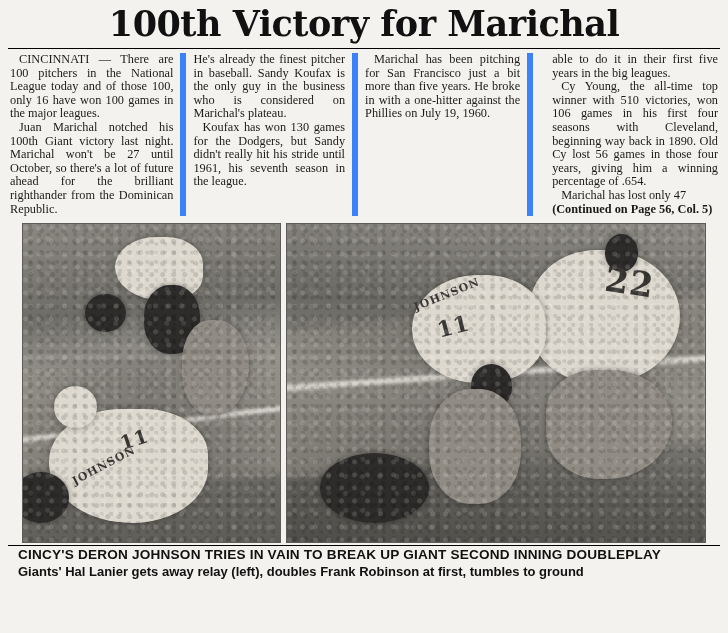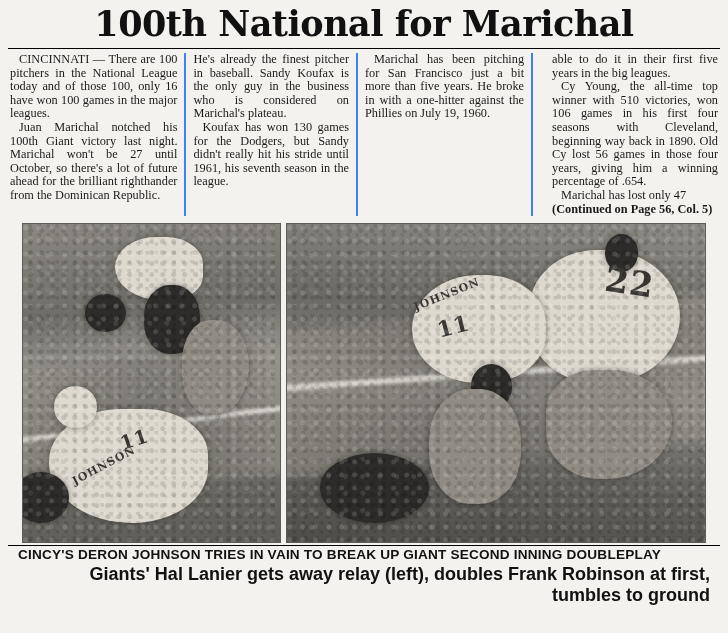--- a/index.html
+++ b/index.html
@@ -48,21 +48,21 @@
   .col {
     font-size: 12.3px;
     line-height: 13.6px;
     text-align: justify;
     text-justify: inter-word;
     padding: 0 7px;
     box-sizing: border-box;
     hyphens: manual;
   }
   .col-rule {
-    border-right: 2px solid #3b82f6;
+    border-right: 6px solid #3b82f6;
   }
   .col:first-child { padding-left: 2px; }
   .col:last-child { padding-right: 2px; margin-left: 12px; }
   .c1 { width: 25.5%; }
   .c2 { width: 24.5%; }
   .c3 { width: 25%; }
   .c4 { width: 25%; }
   .col p {
     margin: 0;
   }
@@ -167,39 +167,39 @@
   .caption-main {
     text-align: left;
     font-family: "Liberation Sans", sans-serif;
     font-size: 13.6px;
     font-weight: bold;
     letter-spacing: 0.2px;
     color: #111;
     padding: 1px 10px 0 10px;
   }
   .caption-sub {
-    text-align: right;
+    text-align: left;
     font-family: "Liberation Sans", sans-serif;
-    font-size: 18px;
+    font-size: 13px;
     font-weight: bold;
     color: #111;
     padding: 2px 10px 4px 10px;
   }
   .rule-top {
     border-top: 1px solid #000;
     margin-top: 2px;
   }
 </style>
 </head>
 <body>
 
 <div class="page">
 
   <div class="headline-wrap">
-    <h1 class="headline">100th National for Marichal</h1>
+    <h1 class="headline">100th Victory for Marichal</h1>
   </div>
 
   <div class="article">
 
     <div class="col c1 col-rule">
       <p class="indent">CINCINNATI — There are 100 pitchers in the National League today and of those 100, only 16 have won 100 games in the major leagues.</p>
       <p class="indent">Juan Marichal notched his 100th Giant victory last night. Marichal won't be 27 until October, so there's a lot of future ahead for the brilliant righthander from the Dominican Republic.</p>
     </div>
 
     <div class="col c2 col-rule">

